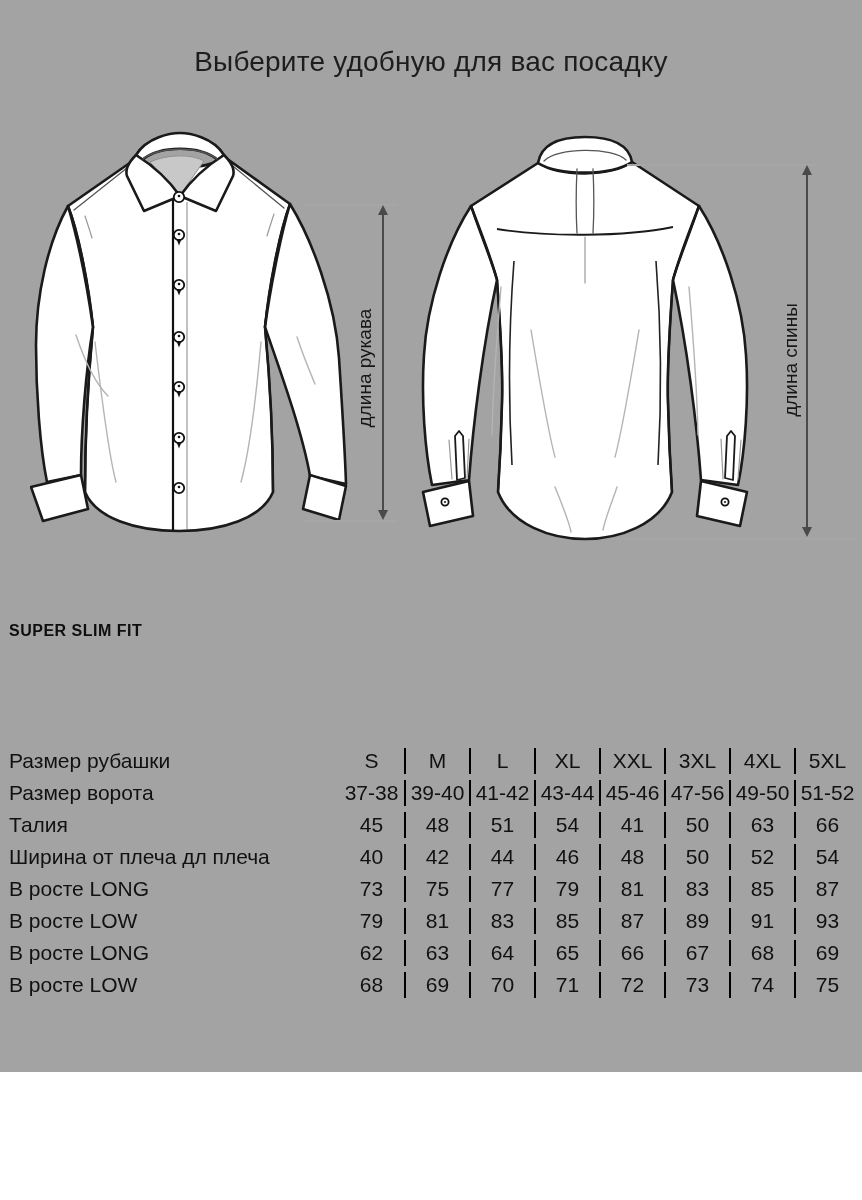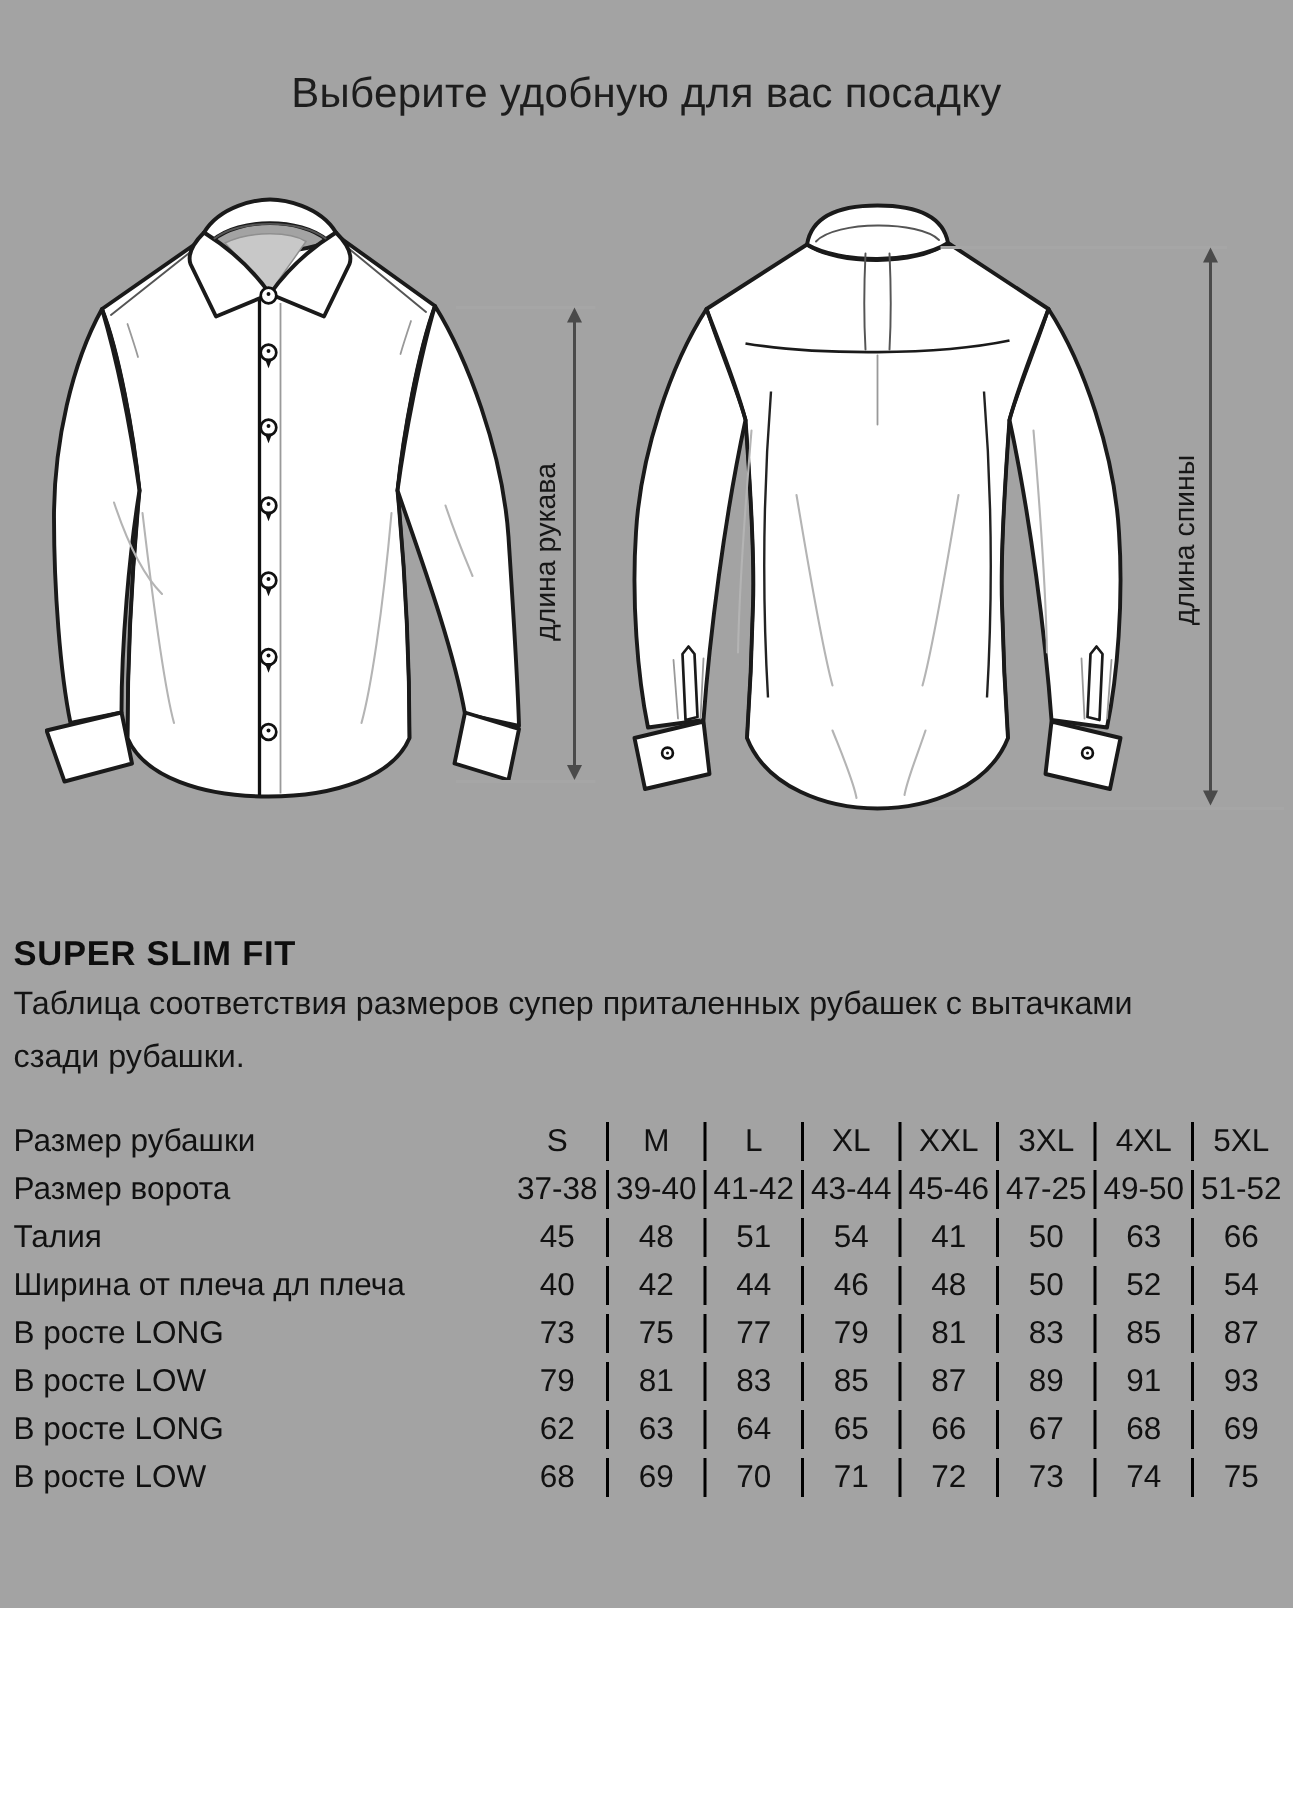--- a/index.html
+++ b/index.html
@@ -35,21 +35,21 @@
   #front-arr-up{left:378px;top:205px;}
   #front-arr-down{left:378px;top:510px;}
   #back-arr-up{left:802px;top:165px;}
   #back-arr-down{left:802px;top:527px;}
 
   .vlabel{position:absolute;width:140px;height:20px;text-align:center;white-space:nowrap;
           font-size:19px;color:#171717;transform:rotate(-90deg);}
   #sleeve-length-label{left:294px;top:358px;}
   #back-length-label{left:720px;top:350px;}
 
-  .fit-heading{position:absolute;left:9px;top:622px;font-size:23px;font-weight:bold;
+  .fit-heading{position:absolute;left:9px;top:622px;font-size:16px;font-weight:bold;
                color:#0e0e0e;letter-spacing:0.5px;}
   .fit-desc{position:absolute;left:9px;top:652px;width:800px;font-size:21.5px;
             line-height:35px;color:#141414;}
 
   table.size-table{position:absolute;left:9px;top:742px;border-collapse:separate;
                    border-spacing:0 6px;table-layout:fixed;width:850px;
                    font-size:21px;color:#111;}
   table.size-table th{font-weight:400;text-align:left;padding:0;height:26px;
                       white-space:nowrap;overflow:hidden;}
   table.size-table td{text-align:center;padding:0;height:26px;border-left:2px solid #000;}
@@ -192,21 +192,20 @@
   <div class="vlabel" id="sleeve-length-label">длина рукава</div>
 
   <div class="tick" id="back-tick-top"></div>
   <div class="tick" id="back-tick-bottom"></div>
   <div class="mline" id="back-mline"></div>
   <div class="arr up" id="back-arr-up"></div>
   <div class="arr down" id="back-arr-down"></div>
   <div class="vlabel" id="back-length-label">длина спины</div>
 
   <div class="fit-heading">SUPER SLIM FIT</div>
-  <div class="fit-desc">Таблица соответствия размеров супер приталенных рубашек с вытачками сзади рубашки.</div>
 
   <table class="size-table">
     <colgroup>
       <col style="width:330px">
       <col style="width:65px">
         <col style="width:65px">
         <col style="width:65px">
         <col style="width:65px">
       <col style="width:65px">
         <col style="width:65px">
@@ -225,21 +224,21 @@
           <td>4XL</td>
           <td>5XL</td>
         </tr>
         <tr>
           <th>Размер ворота</th>
           <td class="first">37-38</td>
           <td>39-40</td>
           <td>41-42</td>
           <td>43-44</td>
           <td>45-46</td>
-          <td>47-25</td>
+          <td>47-56</td>
           <td>49-50</td>
           <td>51-52</td>
         </tr>
         <tr>
           <th>Талия</th>
           <td class="first">45</td>
           <td>48</td>
           <td>51</td>
           <td>54</td>
           <td>41</td>

